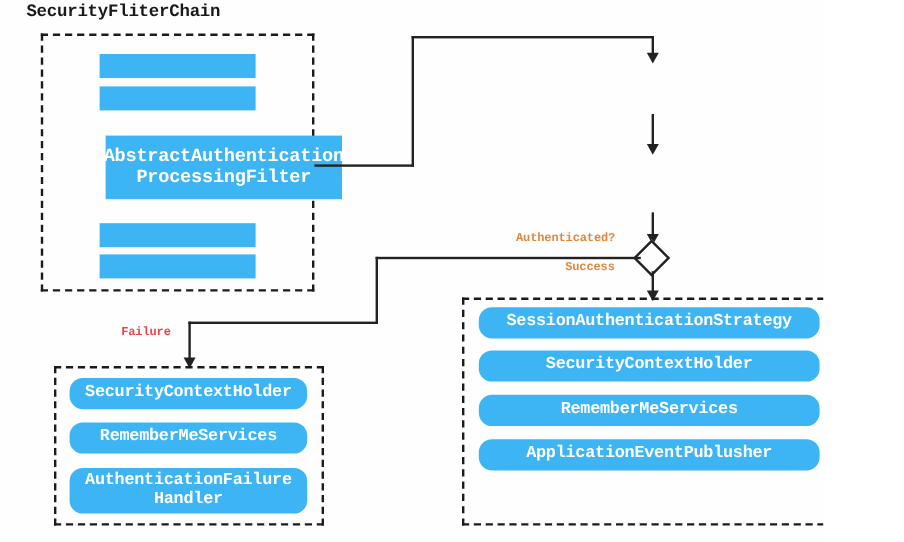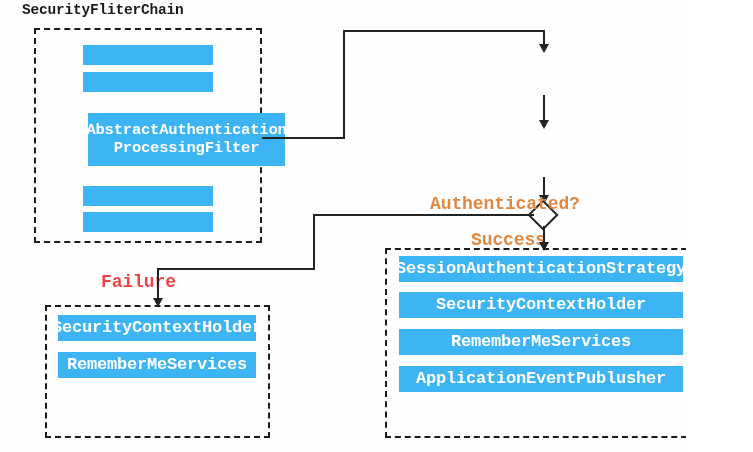--- a/index.html
+++ b/index.html
@@ -43,21 +43,22 @@
     font-size: 13px;
     font-weight: bold;
     line-height: 1.12;
     letter-spacing: -0.2px;
     white-space: pre-line;
   }
   .bar.big {
     font-size: 15.5px;
   }
   .bar.mid {
-    font-size: 17px;
+    font-size: 14px;
+    border-radius: 11px;
   }
   .edge {
     position: absolute;
     background: #222222;
   }
   .edge.h { height: 2px; }
   .edge.v { width: 2px; }
   .arrowhead {
     position: absolute;
     width: 0;
@@ -68,21 +69,21 @@
   }
   .diamond {
     position: absolute;
     border: 2px solid #222222;
     background: #fefefe;
     box-sizing: border-box;
     transform: rotate(45deg);
   }
   .edge-label {
     position: absolute;
-    font-size: 18px;
+    font-size: 10px;
     font-weight: bold;
     white-space: nowrap;
     letter-spacing: -0.1px;
     text-align: center;
   }
   .lbl-orange { color: #e2873f; }
   .lbl-red { color: #ef4444; }
 </style>
 </head>
 <body>
@@ -117,21 +118,21 @@
   <div class="edge v" style="left:543px; top:95px; height:29px;"></div>
   <div class="arrowhead" style="left:539px; top:120px;"></div>
 
 
   <div class="edge v" style="left:543px; top:177px; height:22px;"></div>
   <div class="arrowhead" style="left:539px; top:195px;"></div>
 
   <div class="diamond" style="left:532px; top:204px; width:22px; height:22px;"></div>
 
   <div class="edge-label lbl-orange" style="left:430px; top:194px;">Authenticated?</div>
-  <div class="edge-label lbl-orange" style="left:471px; top:218px;margin-top:12px;">Success</div>
+  <div class="edge-label lbl-orange" style="left:471px; top:218px;">Success</div>
   <div class="edge-label lbl-red" style="left:101px; top:272px;">Failure</div>
 
   <div class="edge v" style="left:543px; top:226px; height:20px;"></div>
   <div class="arrowhead" style="left:539px; top:242px;"></div>
 
   <div class="edge h" style="left:313px; top:214px; width:221px;"></div>
   <div class="edge v" style="left:313px; top:214px; height:56px;"></div>
   <div class="edge h" style="left:157px; top:268px; width:158px;"></div>
   <div class="edge v" style="left:157px; top:268px; height:34px;"></div>
   <div class="arrowhead" style="left:153px; top:298px;"></div>
@@ -140,14 +141,16 @@
 
   <div class="bar mid" style="left:399px; top:256px; width:284px; height:26px;">SessionAuthenticationStrategy</div>
   <div class="bar mid" style="left:399px; top:292px; width:284px; height:26px;">SecurityContextHolder</div>
   <div class="bar mid" style="left:399px; top:329px; width:284px; height:26px;">RememberMeServices</div>
   <div class="bar mid" style="left:399px; top:366px; width:284px; height:26px;text-align:center;">ApplicationEventPublusher</div>
 
   <div class="dashed-box" style="left:45px; top:305px; width:225px; height:133px;"></div>
 
   <div class="bar mid" style="left:58px; top:315px; width:198px; height:26px;">SecurityContextHolder</div>
   <div class="bar mid" style="left:58px; top:352px; width:198px; height:26px;">RememberMeServices</div>
+  <div class="bar mid" style="left:58px; top:390px; width:198px; height:38px;">AuthenticationFailure
+Handler</div>
 
 </div>
 
 </body></html>

